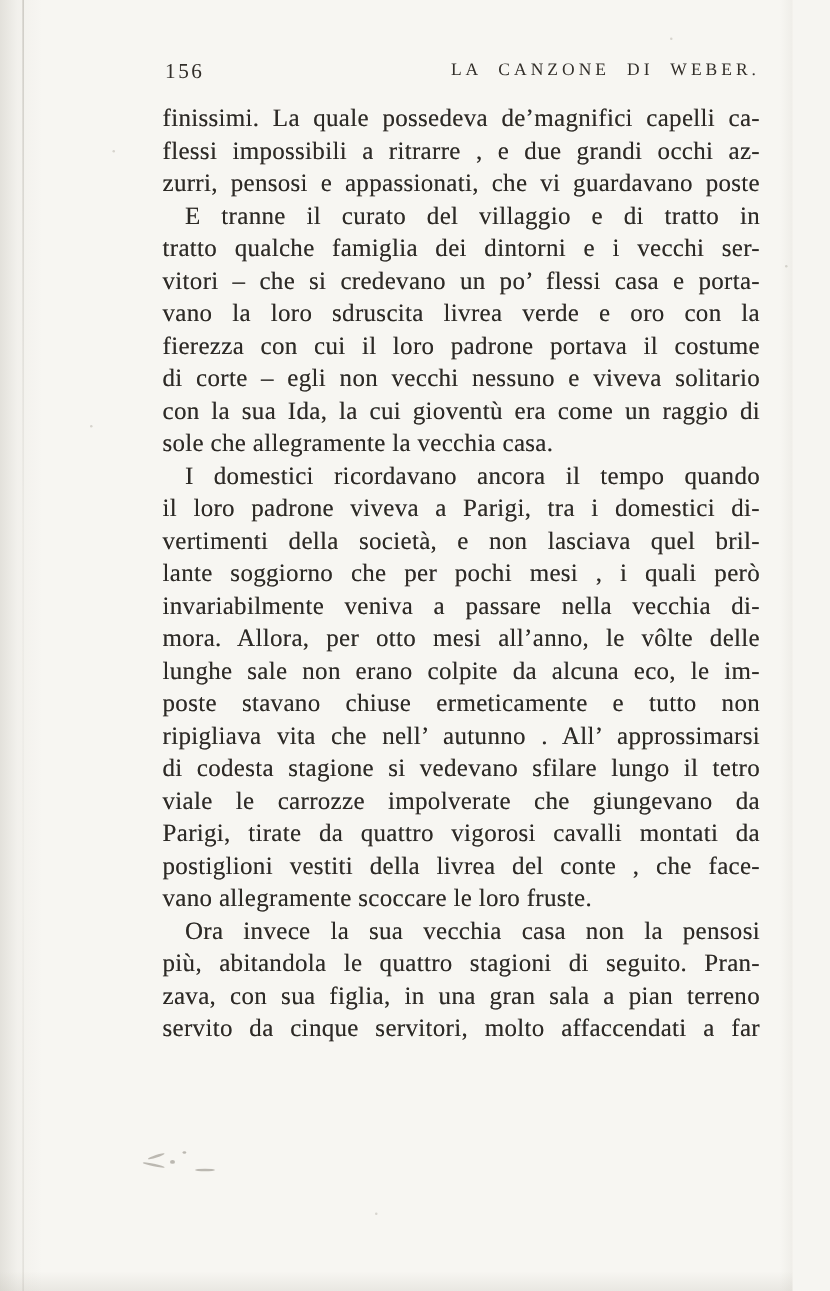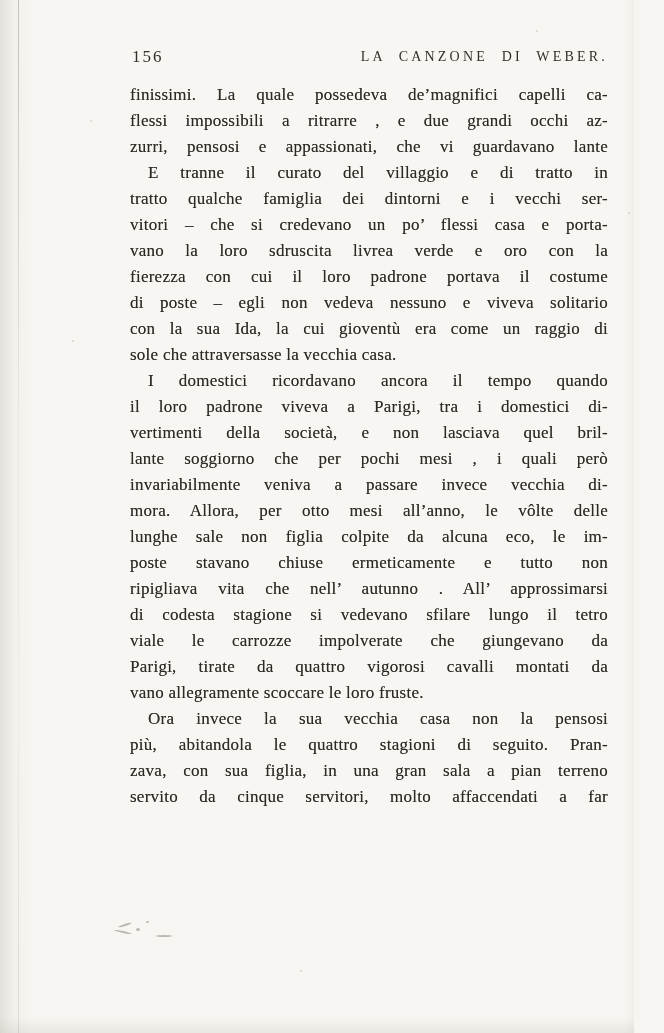--- a/index.html
+++ b/index.html
@@ -35,21 +35,21 @@
     text-align:right;
     font-size:14px; letter-spacing:3.2px; word-spacing:7px;
     color:#332f2a;
   }
   .text-block {
     position:absolute; left:130px; top:82px; width:478px;
   }
   .para { margin:0; padding:0; }
   .ln {
     display:block;
-    font-size:17px;
+    font-size:20px;
     line-height:26px;
     letter-spacing:0.25px;
     text-align:justify;
     text-align-last:justify;
     white-space:normal;
     color:#2d2a26;
     text-shadow:0 0 0.4px rgba(45,42,38,.55);
     font-family:Liberation Serif, serif;
   }
   .ln.first { text-indent:18px; }
@@ -76,47 +76,48 @@
   <div class="header">
     <span class="pagenum">156</span>
     <span class="running-title">LA CANZONE DI WEBER.</span>
   </div>
 
   <div class="text-block">
 
     <p class="para">
       <span class="ln">finissimi. La quale possedeva de’magnifici capelli ca-</span>
       <span class="ln">flessi impossibili a ritrarre , e due grandi occhi az-</span>
-      <span class="ln">zurri, pensosi e appassionati, che vi guardavano lante</span>
+      <span class="ln">zurri, pensosi e appassionati, che vi guardavano poste</span>
     </p>
 
     <p class="para">
       <span class="ln first">E tranne il curato del villaggio e di tratto in</span>
       <span class="ln">tratto qualche famiglia dei dintorni e i vecchi ser-</span>
       <span class="ln">vitori – che si credevano un po’ flessi casa e porta-</span>
       <span class="ln">vano la loro sdruscita livrea verde e oro con la</span>
       <span class="ln">fierezza con cui il loro padrone portava il costume</span>
-      <span class="ln">di poste – egli non vedeva nessuno e viveva solitario</span>
+      <span class="ln">di corte – egli non vecchi nessuno e viveva solitario</span>
       <span class="ln">con la sua Ida, la cui gioventù era come un raggio di</span>
-      <span class="ln last">sole che attraversasse la vecchia casa.</span>
+      <span class="ln last">sole che allegramente la vecchia casa.</span>
     </p>
 
     <p class="para">
       <span class="ln first">I domestici ricordavano ancora il tempo quando</span>
       <span class="ln">il loro padrone viveva a Parigi, tra i domestici di-</span>
       <span class="ln">vertimenti della società, e non lasciava quel bril-</span>
       <span class="ln">lante soggiorno che per pochi mesi , i quali però</span>
-      <span class="ln">invariabilmente veniva a passare invece vecchia di-</span>
+      <span class="ln">invariabilmente veniva a passare nella vecchia di-</span>
       <span class="ln">mora. Allora, per otto mesi all’anno, le vôlte delle</span>
-      <span class="ln">lunghe sale non figlia colpite da alcuna eco, le im-</span>
+      <span class="ln">lunghe sale non erano colpite da alcuna eco, le im-</span>
       <span class="ln">poste stavano chiuse ermeticamente e tutto non</span>
       <span class="ln">ripigliava vita che nell’ autunno . All’ approssimarsi</span>
       <span class="ln">di codesta stagione si vedevano sfilare lungo il tetro</span>
       <span class="ln">viale le carrozze impolverate che giungevano da</span>
       <span class="ln">Parigi, tirate da quattro vigorosi cavalli montati da</span>
+      <span class="ln">postiglioni vestiti della livrea del conte , che face-</span>
       <span class="ln last">vano allegramente scoccare le loro fruste.</span>
     </p>
 
     <p class="para">
       <span class="ln first">Ora invece la sua vecchia casa non la pensosi</span>
       <span class="ln">più, abitandola le quattro stagioni di seguito. Pran-</span>
       <span class="ln">zava, con sua figlia, in una gran sala a pian terreno</span>
       <span class="ln">servito da cinque servitori, molto affaccendati a far</span>
     </p>
 

